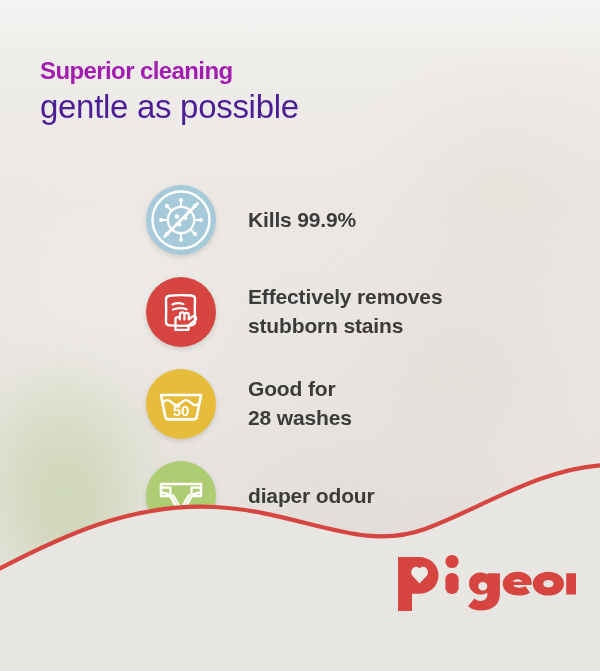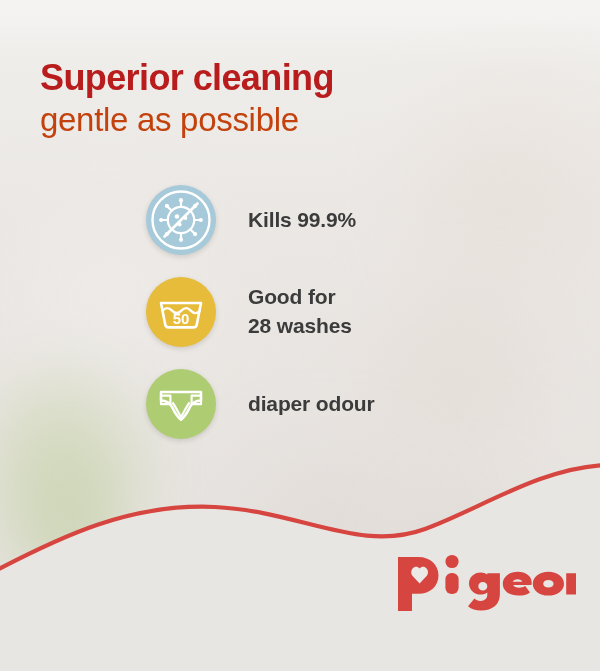--- a/index.html
+++ b/index.html
@@ -102,31 +102,31 @@
   }
 
   
   .headline {
     position: absolute;
     left: 40px;
     top: 58px;
     width: 420px;
   }
   .headline-line1 {
-    font-size: 36px;
+    font-size: 24px;
     font-weight: 700;
-    color: #b91c1c;
+    color: #a21caf;
     letter-spacing: -.6px;
     line-height: 1.12;
     white-space: nowrap;
   }
   .headline-line2 {
     font-size: 33px;
     font-weight: 400;
-    color: #c2410c;
+    color: #4c1d95;
     letter-spacing: -.3px;
     line-height: 1.2;
     margin-top: 2px;
     white-space: nowrap;
   }
 
   
   .features {
     position: absolute;
     left: 146px;
@@ -233,20 +233,37 @@
             <circle cx="33.5" cy="39.5" r="2.1"></circle>
           </g>
           <line x1="18.5" y1="51.5" x2="51.5" y2="18.5" stroke="#ffffff" stroke-width="2.6" stroke-linecap="round"></line>
         </svg>
       </div>
       <div class="feature-text">
         <span>Kills 99.9%</span>
       </div>
     </div>
 
+    <div class="feature">
+      <div class="badge" style="background:#d6453f">
+        <svg width="70" height="70" viewBox="0 0 70 70" aria-hidden="true">
+          <path d="M20 22.5c0-2.2 1.6-3.6 3.6-3.8 5.6-.6 13.6-.8 21.6-.2 2.4.2 3.9 1.6 3.8 3.8-.3 6.5-.2 14.8.1 21.8.1 2.3-1.3 3.9-3.6 4.2-6.4.7-14.4.7-21.6.1-2.3-.2-3.9-1.7-3.9-4 .2-7 .2-15.1 0-21.9z" fill="none" stroke="#ffffff" stroke-width="2.4" stroke-linejoin="round"></path>
+          <g fill="none" stroke="#ffffff" stroke-width="2.1" stroke-linecap="round">
+            <path d="M26.5 27.5c3.5-1.6 7.5-1.8 11-.4"></path>
+            <path d="M26.8 32.6c4.2-1.8 9.4-1.9 13.8-.3"></path>
+          </g>
+          <path d="M29.5 52.8V42.4c0-1.3 1-2.3 2.2-2.3s2.2 1 2.2 2.3v-4.8c0-1.3 1-2.3 2.2-2.3 1.3 0 2.3 1 2.3 2.3v4.8-4.2c0-1.3 1-2.3 2.2-2.3s2.2 1 2.2 2.3v4.2l3.6-2.8c1-.8 2.4-.6 3.1.4.7 1 .5 2.4-.5 3.2l-5.7 4.6c-.5.4-.8 1-.8 1.7v3" fill="none" stroke="#ffffff" stroke-width="2.3" stroke-linejoin="round" stroke-linecap="round"></path>
+          <path d="M29.5 52.8h12.8" fill="none" stroke="#ffffff" stroke-width="2.3" stroke-linecap="round"></path>
+        </svg>
+      </div>
+      <div class="feature-text">
+        <span>Effectively removes</span>
+        <span>stubborn stains</span>
+      </div>
+    </div>
 
     <div class="feature">
       <div class="badge" style="background:#e6bc3a">
         <svg width="70" height="70" viewBox="0 0 70 70" aria-hidden="true">
           <path d="M15 26h40l-4.2 21.5c-.3 1.7-1.8 2.9-3.5 2.9H22.7c-1.7 0-3.2-1.2-3.5-2.9L15 26z" fill="none" stroke="#ffffff" stroke-width="2.6" stroke-linejoin="round"></path>
           <path d="M16.6 33.6c3.1-3.3 6.3-3.3 9.4 0s6.3 3.3 9.4 0 6.3-3.3 9.4 0 6.3 3.3 8.7.4" fill="none" stroke="#ffffff" stroke-width="2.4" stroke-linecap="round" stroke-linejoin="round"></path>
           <text x="35" y="47" text-anchor="middle" font-family="Liberation Sans, sans-serif" font-size="15" font-weight="700" fill="#ffffff">50</text>
         </svg>
       </div>
       <div class="feature-text">

